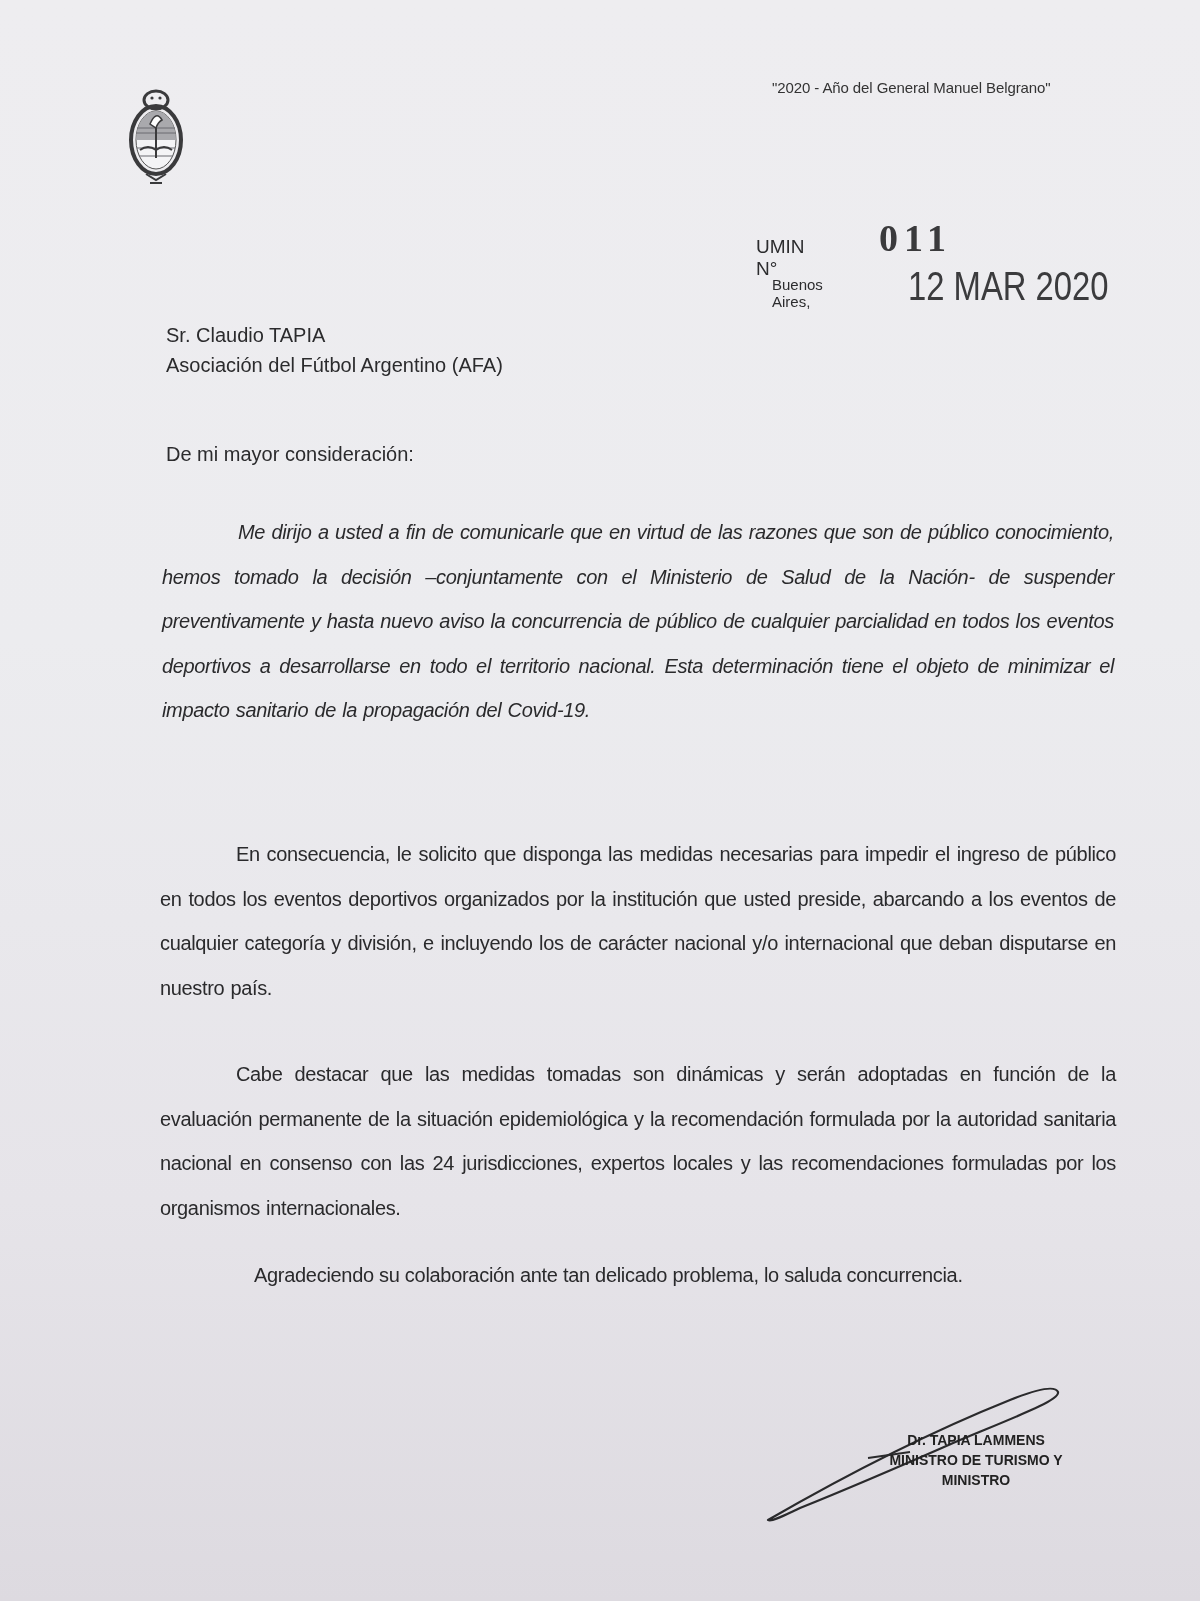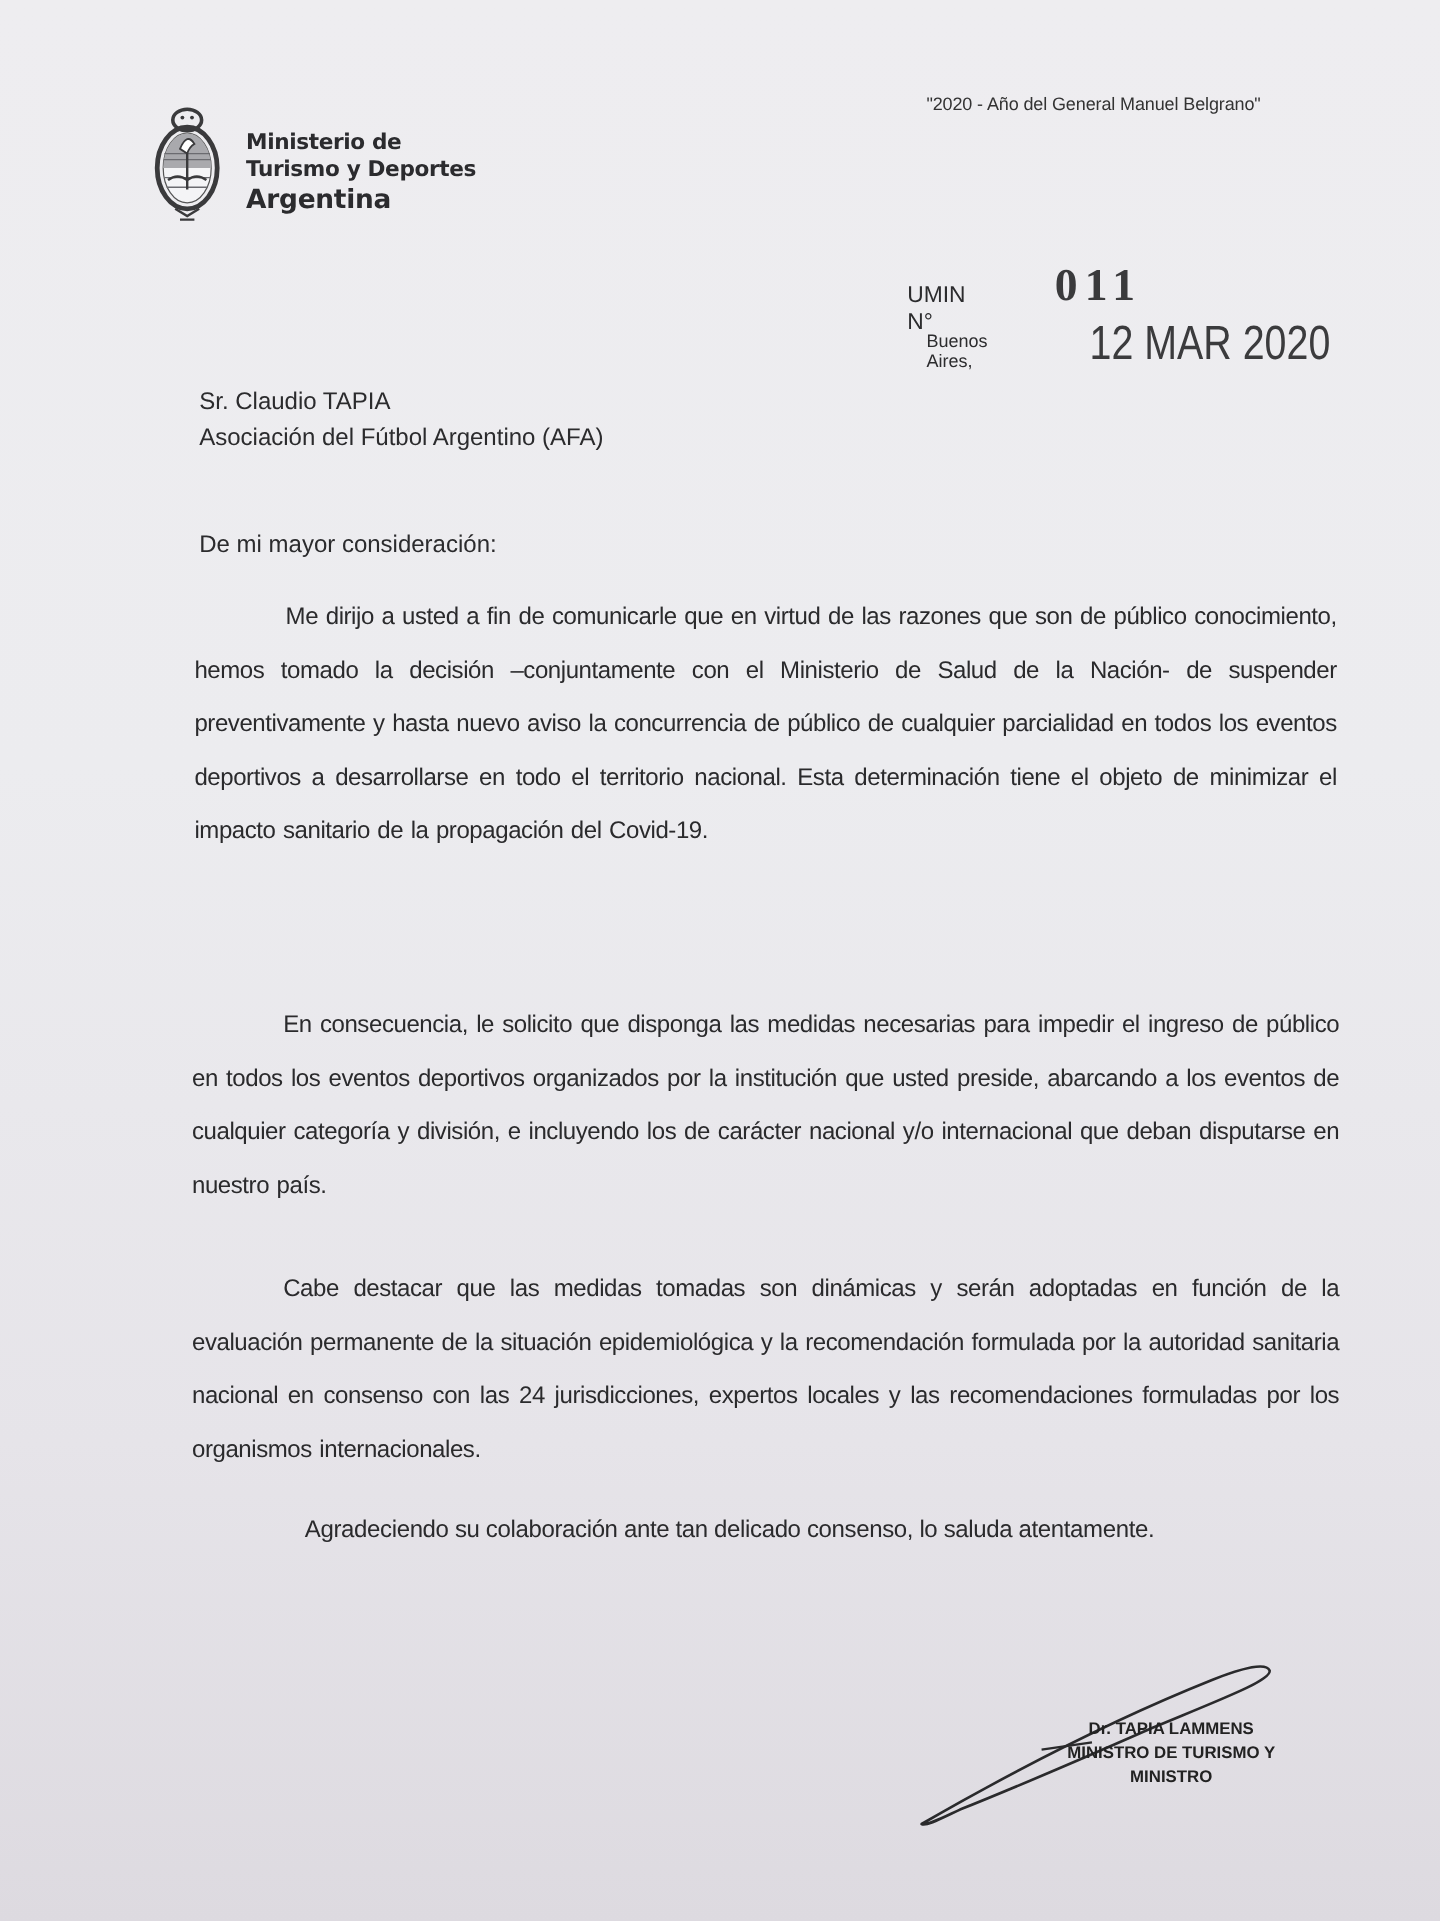--- a/index.html
+++ b/index.html
@@ -129,21 +129,21 @@
       left: 162px;
       width: 952px;
       font-size: 20px;
       line-height: 44.5px;
       text-align: justify;
       text-indent: 76px;
       color: #2a2a2c;
       letter-spacing: -0.35px;
       word-spacing: 1px;
     }
-    .p1 { top: 492px; }
+    .p1 { top: 510px; font-style: italic; }
     .p2 { top: 832px; width: 956px; left: 160px; }
     .p3 { top: 1052px; width: 956px; left: 160px; }
     .closing {
       position: absolute;
       left: 254px;
       top: 1264px;
       font-size: 20px;
       color: #2a2a2c;
       letter-spacing: -0.3px;
     }
@@ -194,25 +194,20 @@
     <path d="M22 36 Q28 22 34 32 Q30 34 28 40 Q25 38 22 36 Z" fill="#ffffff" stroke="#3a3a3c" stroke-width="1.5"></path>
 
     <line x1="28" y1="40" x2="28" y2="70" stroke="#3a3a3c" stroke-width="2"></line>
 
     <path d="M12 62 Q20 56 28 62 Q36 56 44 62" fill="none" stroke="#3a3a3c" stroke-width="2"></path>
 
     <path d="M18 86 L28 92 L38 86" fill="none" stroke="#3a3a3c" stroke-width="2"></path>
     <line x1="22" y1="95" x2="34" y2="95" stroke="#3a3a3c" stroke-width="2"></line>
   </svg>
 
-  <div class="ministry">
-    <span class="l1">Ministerio de</span>
-    <span class="l2">Turismo y Deportes</span>
-    <span class="l3">Argentina</span>
-  </div>
 
   <div class="year-motto">"2020 - Año del General Manuel Belgrano"</div>
 
   <div class="ref-block">
     <div class="umin-row">
       <span class="umin-label">UMIN N°</span>
       <span class="umin-number">011</span>
     </div>
     <div class="date-row">
       <span class="city-label">Buenos Aires,</span>
@@ -224,21 +219,21 @@
     <span>Sr. Claudio TAPIA</span>
     <span>Asociación del Fútbol Argentino (AFA)</span>
   </div>
 
   <div class="greeting">De mi mayor consideración:</div>
 
   <p class="body-text p1" style="margin:0;">Me dirijo a usted a fin de comunicarle que en virtud de las razones que son de público conocimiento, hemos tomado la decisión –conjuntamente con el Ministerio de Salud de la Nación- de suspender preventivamente y hasta nuevo aviso la concurrencia de público de cualquier parcialidad en todos los eventos deportivos a desarrollarse en todo el territorio nacional. Esta determinación tiene el objeto de minimizar el impacto sanitario de la propagación del Covid-19.</p>
   <p class="body-text p2" style="margin:0;">En consecuencia, le solicito que disponga las medidas necesarias para impedir el ingreso de público en todos los eventos deportivos organizados por la institución que usted preside, abarcando a los eventos de cualquier categoría y división, e incluyendo los de carácter nacional y/o internacional que deban disputarse en nuestro país.</p>
   <p class="body-text p3" style="margin:0;">Cabe destacar que las medidas tomadas son dinámicas y serán adoptadas en función de la evaluación permanente de la situación epidemiológica y la recomendación formulada por la autoridad sanitaria nacional en consenso con las 24 jurisdicciones, expertos locales y las recomendaciones formuladas por los organismos internacionales.</p>
 
-  <div class="closing">Agradeciendo su colaboración ante tan delicado consenso, lo saluda atentamente.</div>
+  <div class="closing">Agradeciendo su colaboración ante tan delicado problema, lo saluda concurrencia.</div>
 
   <svg class="signature-stroke" viewBox="0 0 320 160">
     <path d="M8 150 C 60 120, 150 70, 250 30 C 275 20, 295 15, 298 22 C 300 30, 260 45, 200 70 C 150 92, 90 118, 40 138 C 25 145, 12 152, 8 150 Z" fill="none" stroke="#2a2a2c" stroke-width="2.2" stroke-linejoin="round"></path>
     <path d="M108 88 L150 82" stroke="#2a2a2c" stroke-width="2" fill="none"></path>
   </svg>
 
   <div class="signature-block">
     <span>Dr. TAPIA LAMMENS</span>
     <span>MINISTRO DE TURISMO Y</span>
     <span>MINISTRO</span>

